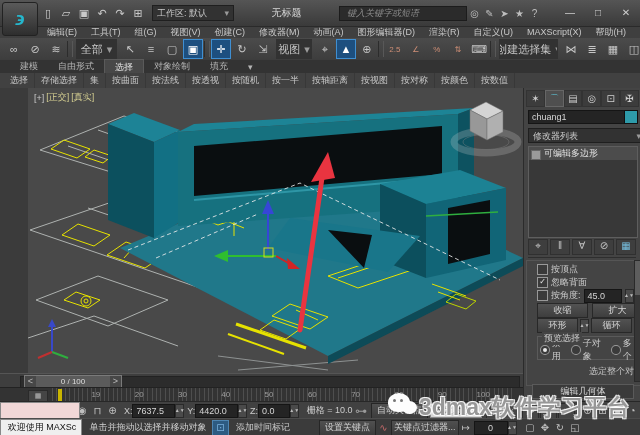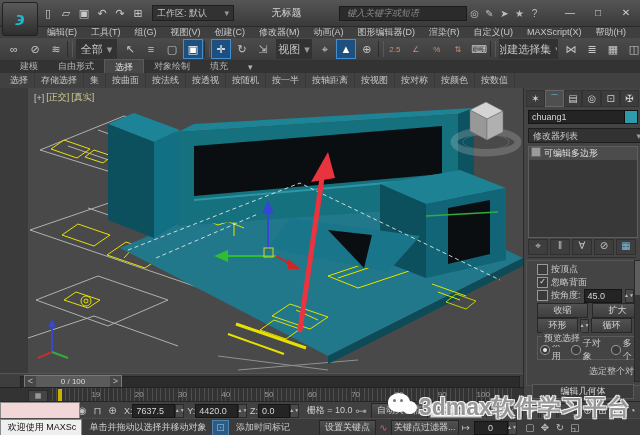--- a/index.html
+++ b/index.html
@@ -75,21 +75,21 @@
   .lightfield{background:#d6d6d6;color:#222;border:1px solid #888;height:13px;line-height:13px;padding:0 4px;}
   
   #panel{left:523px;top:88px;width:117px;height:313px;background:#444;border-left:1px solid #2b2b2b;}
   #ptabs{left:2px;top:2px;width:113px;height:17px;display:flex;}
   #ptabs span{flex:1;text-align:center;line-height:16px;color:#cfcfcf;font-size:10px;border:1px solid #333;background:#3c3c3c;}
   #ptabs span.active{background:#4f4f4f;color:#5fd3e8;border-color:#666;}
   #objname{left:4px;top:22px;width:92px;}
   #colorswatch{left:100px;top:22px;width:12px;height:12px;border:1px solid #111;}
   #modlist{left:4px;top:40px;width:108px;height:13px;}
   #stack{left:4px;top:58px;width:108px;height:90px;background:#383838;border:1px solid #5e5e5e;}
-  .stackrow{height:13px;display:flex;align-items:flex-start;background:#4c4c4c;color:#e0e0e0;padding-left:2px;gap:3px;}
+  .stackrow{height:13px;display:flex;align-items:flex-end;background:#4c4c4c;color:#e0e0e0;padding-left:2px;gap:3px;}
   .stackrow .sq{width:8px;height:8px;background:#9a9a9a;border:1px solid #666;display:inline-block;}
   #stacktools{left:4px;top:151px;width:108px;height:16px;display:flex;gap:2px;border-bottom:1px solid #2e2e2e;padding-bottom:2px;}
   #stacktools span{flex:1;text-align:center;color:#c2c2c2;font-size:10px;background:#3e3e3e;border:1px solid #303030;}
   #stacktools span.blue{color:#79c3e4;}
   #rollout{left:2px;top:172px;width:106px;height:120px;border:1px solid #555;padding:2px 10px;}
   .crow{display:flex;align-items:center;height:13px;gap:3px;}
   .cbx{width:9px;height:9px;background:#3a3a3a;border:1px solid #999;color:#e8e8e8;font-size:8px;
        line-height:8px;text-align:center;}
   .btn2{flex:1;text-align:center;background:linear-gradient(#525252,#3e3e3e);border:1px solid #282828;
         color:#d4d4d4;height:13px;line-height:12px;}

